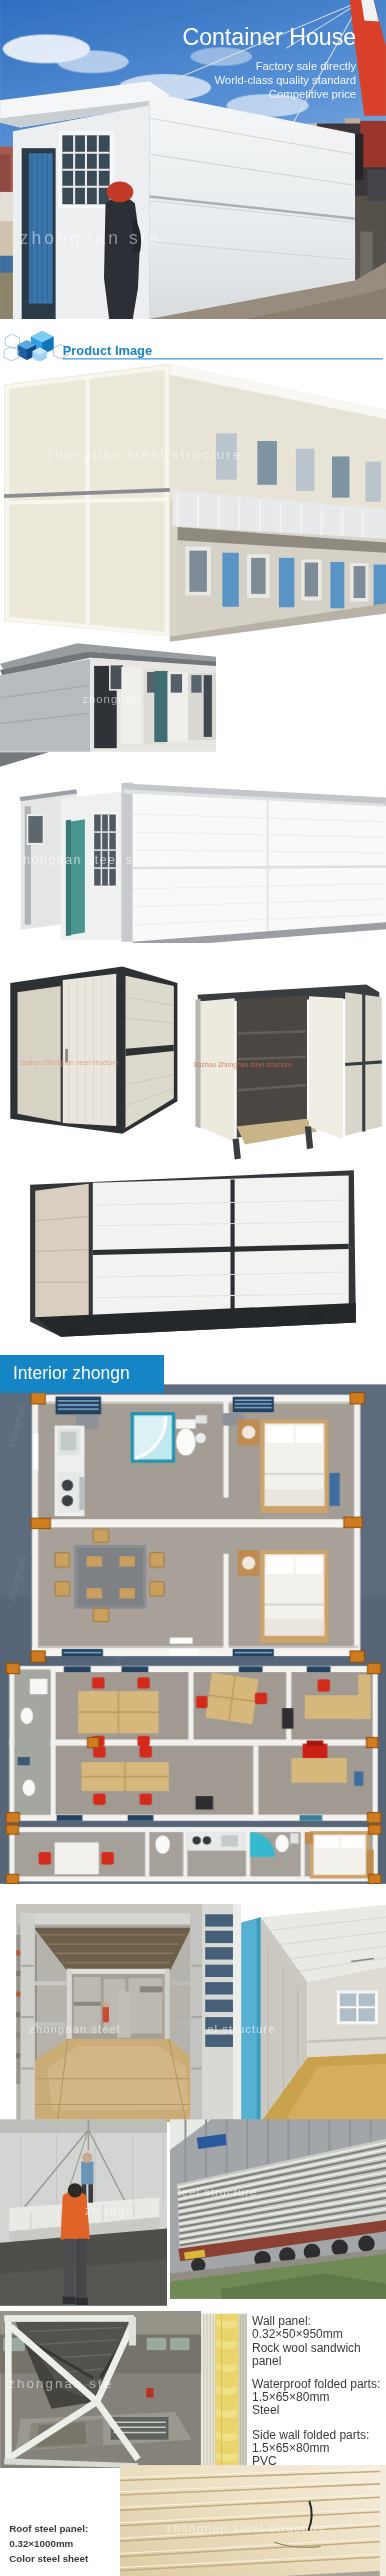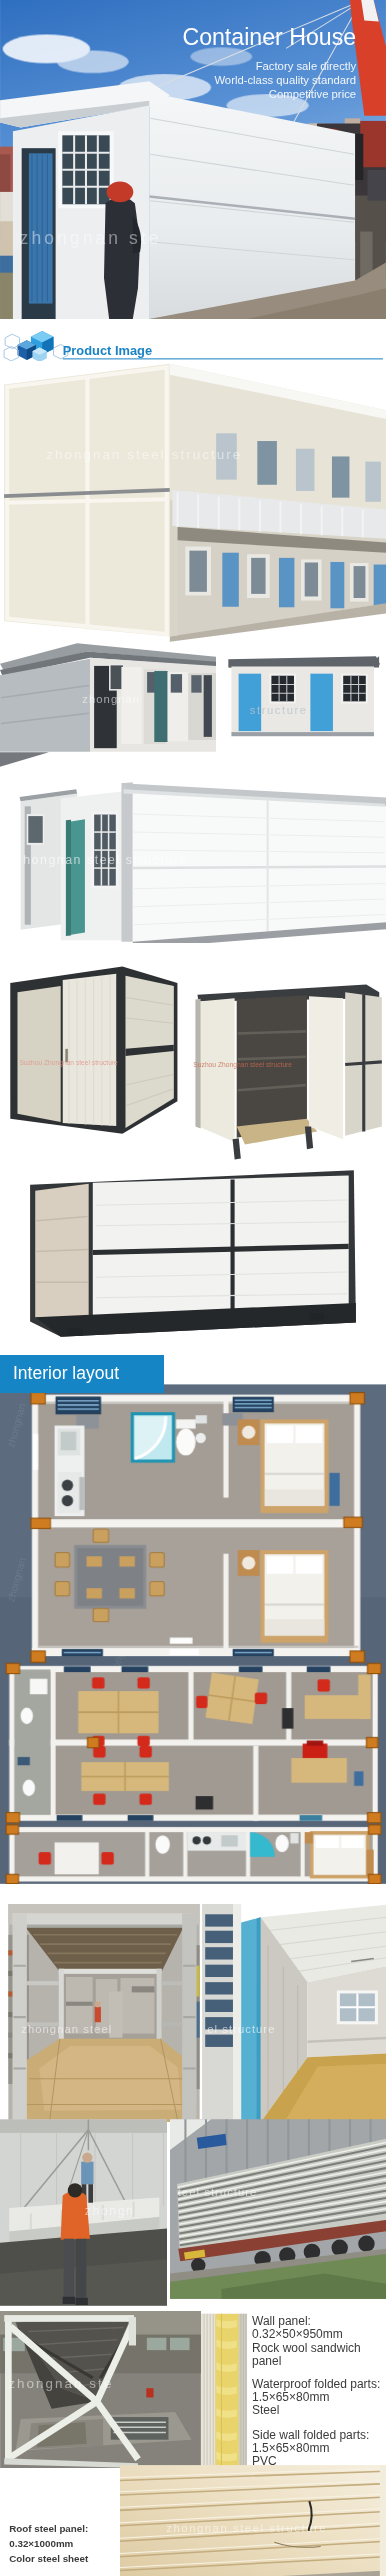--- a/index.html
+++ b/index.html
@@ -252,45 +252,20 @@
   <rect x="332" y="64" width="22" height="36" fill="#55606a"></rect>
 
   <rect x="366" y="62" width="54" height="130" fill="#d8d7d2"></rect>
   <rect x="372" y="66" width="20" height="34" fill="#5a646e"></rect>
   <rect x="396" y="66" width="16" height="120" fill="#41484f"></rect>
 
   <text x="160" y="120" font-size="22" fill="#ffffff" opacity="0.55" letter-spacing="2">zhongnan</text>
 </svg>
 </div>
 
-<div class="abs" style="left:224px;top:647px;width:162px;height:100px;">
-<svg width="162" height="100" viewBox="0 0 315 195">
-
-  <polygon points="10,28 290,28 302,18 302,40 10,40" fill="#5e646a"></polygon>
-  <polygon points="8,24 296,18 304,34 8,40" fill="#5f646a"></polygon>
-
-  <rect x="14" y="38" width="278" height="130" fill="#e9e8e4"></rect>
-
-  <rect x="28" y="52" width="44" height="112" fill="#42a0d8"></rect>
-
-  <rect x="88" y="52" width="52" height="58" fill="#f2f2f0"></rect>
-  <rect x="92" y="56" width="44" height="50" fill="#242a30"></rect>
-  <path d="M 92 73 H 136 M 92 90 H 136 M 107 56 V 106 M 122 56 V 106" stroke="#cccccc" stroke-width="2"></path>
-
-  <rect x="168" y="52" width="44" height="112" fill="#42a0d8"></rect>
-
-  <rect x="228" y="52" width="52" height="58" fill="#f2f2f0"></rect>
-  <rect x="232" y="56" width="44" height="50" fill="#242a30"></rect>
-  <path d="M 232 73 H 276 M 232 90 H 276 M 247 56 V 106 M 262 56 V 106" stroke="#cccccc" stroke-width="2"></path>
-
-  <rect x="14" y="166" width="278" height="8" fill="#9aa0a5"></rect>
-
-  <text x="50" y="130" font-size="22" fill="#bcc4ca" opacity="0.8" letter-spacing="3">structure</text>
-</svg>
-</div>
 
 <div class="abs" style="left:0;top:752px;width:386px;height:191px;">
 <svg width="386" height="191" viewBox="0 0 750 370">
 
   <polygon points="0,0 95,0 0,28" fill="#75797e"></polygon>
 
   <g>
     <polygon points="40,95 150,80 150,330 40,345" fill="#e4e6e6"></polygon>
     <polygon points="40,95 150,80 148,72 38,87" fill="#9ba0a4"></polygon>
     <rect x="48" y="105" width="12" height="230" fill="#b0b3b6"></rect>
@@ -726,24 +701,24 @@
     <rect x="12" y="3542" width="24" height="18"></rect>
     <rect x="716" y="3542" width="24" height="18"></rect>
     <rect x="12" y="3638" width="24" height="18"></rect>
     <rect x="716" y="3638" width="24" height="18"></rect>
   </g>
 </svg>
 </div>
 
 <div class="abs" style="left:0;top:1355px;width:164px;height:38px;background:#1585c5;">
 
-  <div style="color:#ffffff;font-size:17.5px;padding:7.7px 0 0 13px;">Interior layout</div>
-</div>
-
-<div class="abs" style="left:8px;top:1904px;width:192px;height:218px;">
+  <div style="color:#ffffff;font-size:17.5px;padding:7.7px 0 0 13px;">Interior zhongn</div>
+</div>
+
+<div class="abs" style="left:16px;top:1904px;width:192px;height:218px;">
 <svg width="192" height="218" viewBox="0 0 372 424">
 
   <rect x="0" y="0" width="372" height="424" fill="#b6b3ad"></rect>
   <rect x="0" y="0" width="372" height="40" fill="#c6c3bd"></rect>
 
   <g>
     <rect x="0" y="60" width="40" height="290" fill="#96938d"></rect>
     <rect x="0" y="90" width="36" height="10" fill="#b55a30"></rect>
     <rect x="0" y="130" width="36" height="10" fill="#7a776f"></rect>
     <rect x="0" y="170" width="36" height="10" fill="#b55a30"></rect>

